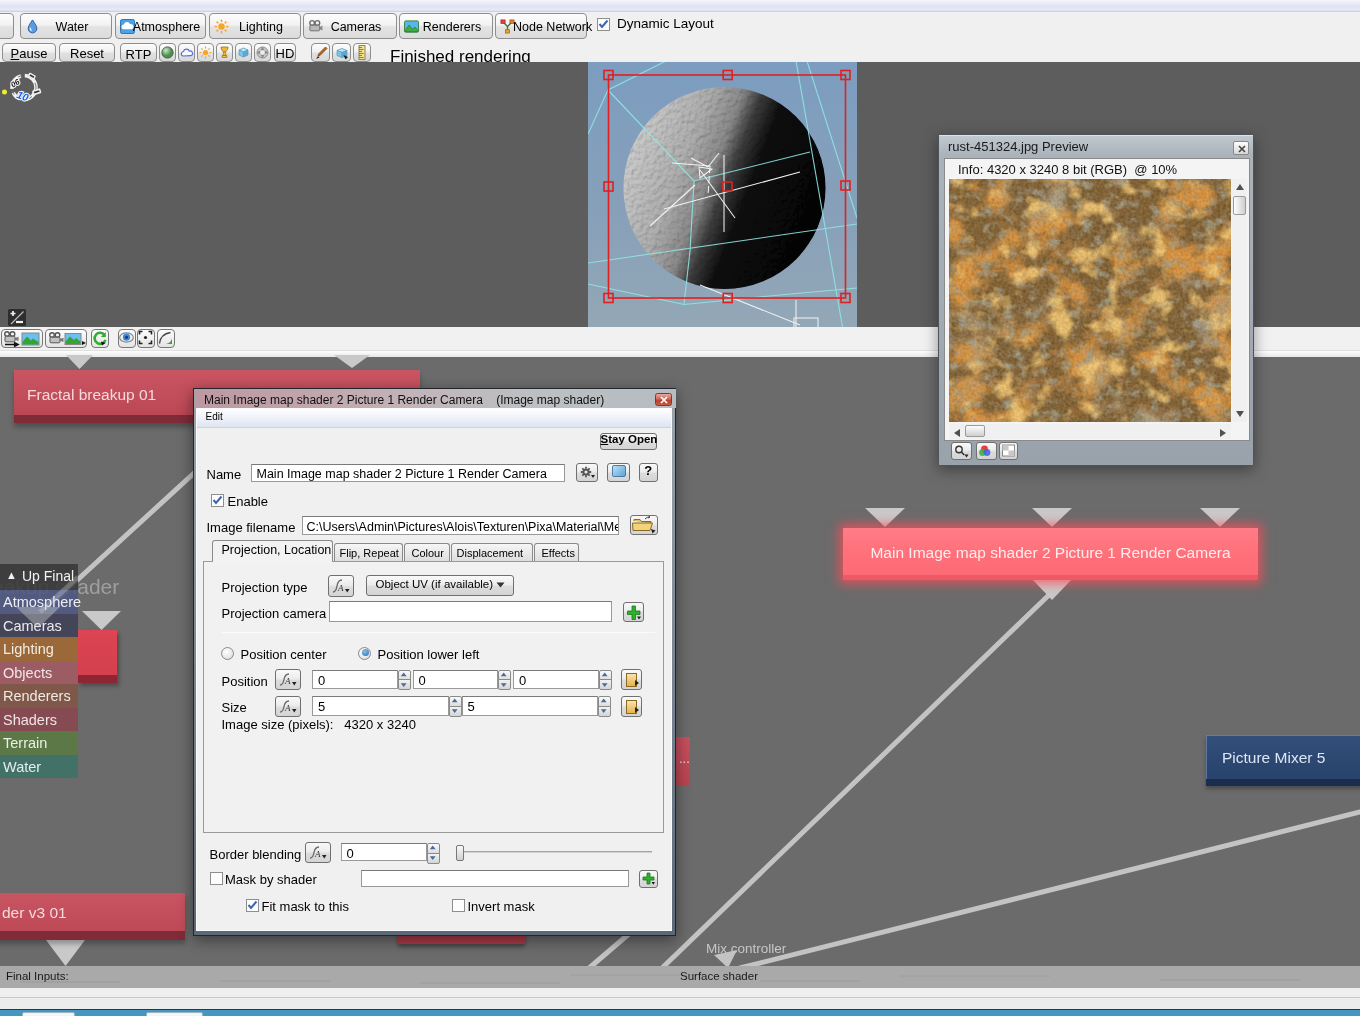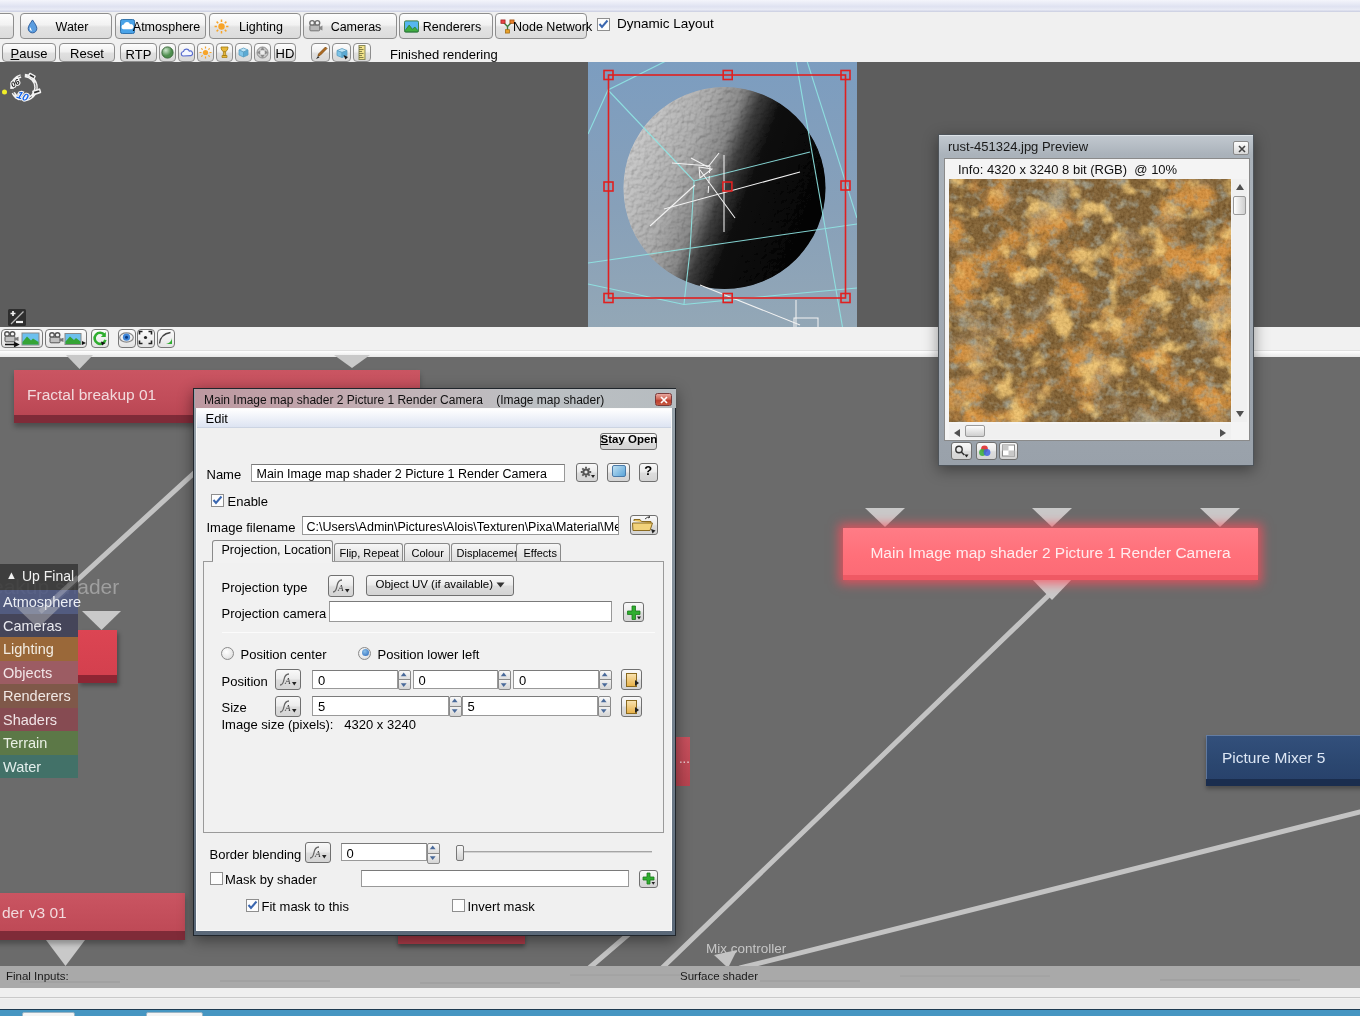--- a/index.html
+++ b/index.html
@@ -39,21 +39,21 @@
 #dlg { left:193px; top:388px; width:483px; height:548px;
   background:linear-gradient(180deg,#9aa5ad,#5a6878);
   border:1px solid #20262c; box-shadow:0 4px 14px rgba(0,0,0,0.45); }
 #dlgtitle { position:absolute; left:1px; top:0px; width:481px; height:19px;
   background:linear-gradient(90deg,#bd98a0 0%,#c1a4ab 22%,#c2b4b8 45%,#bcc0c3 70%,#b6bcc0 100%);
   font-size:12.5px; color:#101010; }
 #dlgcontent { position:absolute; left:1.5px; top:18.5px; width:476.5px; height:523px;
   background:#f0f0f0; border:1.5px solid #fbfbfb; }
 #dlgmenu { position:absolute; left:0; top:0; width:100%; height:19px;
   background:linear-gradient(180deg,#ffffff,#dde4f2); border-bottom:1px solid #ccd4e2;
-  font-size:13px; color:#000; }
+  font-size:10px; color:#000; }
 .lbl { position:absolute; font-size:13px; color:#000; white-space:nowrap; }
 .dtab { position:absolute; border:1px solid #8a8a8a; border-bottom:none; border-radius:3px 3px 0 0; font-size:11px; white-space:nowrap; background:linear-gradient(180deg,#f6f6f6,#dcdcdc); overflow:hidden; }
 .dtab span { position:absolute; left:5px; top:3px; }
 .field { position:absolute; background:#fff; border:1px solid #999;
   border-top-color:#7a7a7a; font-size:13px; color:#000; white-space:nowrap; overflow:hidden; }
 .pbtn { position:absolute; border:1px solid #707070; border-radius:3px;
   background:linear-gradient(180deg,#f9f9f9 0%,#ececec 45%,#dcdcdc 55%,#d4d4d4 100%); }
 .spin { position:absolute; width:12px; height:19.5px; }
 .spin::before { content:""; position:absolute; left:0; top:0; width:11px; height:9px;
   border:1px solid #8a8a8a; border-radius:2px 2px 0 0; background:linear-gradient(180deg,#fafafa,#dcdcdc); }
@@ -179,21 +179,21 @@
         <path d="M2 4.5 V9.5 L7 11.5 V6.5 Z" fill="#7ec4e8" stroke="#5a9ec2" stroke-width="0.8"></path>
         <path d="M12 4.5 V9.5 L7 11.5 V6.5 Z" fill="#5aaad4" stroke="#5a9ec2" stroke-width="0.8"></path>
         <path d="M8.5 9 L13 11 L10.5 13.5 Z" fill="#1a1a1a"></path>
       </svg></div>
   <div class="btn2" style="left:353px;width:18px;"><svg width="12" height="15" viewBox="0 0 12 15" style="margin-top:1px">
         <rect x="3" y="0.5" width="6" height="14" fill="#f2e28a" stroke="#8a8a5a"></rect>
         <g stroke="#6a6a3a" stroke-width="0.8">
           <path d="M3 2.5 H6 M3 4.5 H7.5 M3 6.5 H6 M3 8.5 H7.5 M3 10.5 H6 M3 12.5 H7.5"></path>
         </g>
       </svg></div>
-  <div class="abs" style="left:390px;top:35px;font-size:13px;">Finished rendering</div>
+  <div class="abs" style="left:390px;top:35px;font-size:17px;">Finished rendering</div>
 </div>
 <div id="viewport" class="abs">
   <svg class="abs" style="left:0px;top:8px;" width="44" height="38" viewBox="0 0 44 38">
     <circle cx="24" cy="17.5" r="12" fill="none" stroke="#f2f2f2" stroke-width="3.6" stroke-dasharray="19 4 9 4 17 4"></circle>
     <circle cx="24" cy="17.5" r="12" fill="none" stroke="#6a6a6a" stroke-width="0.9" stroke-dasharray="5 5"></circle>
     <rect x="28" y="3.5" width="7.5" height="4.6" rx="1" fill="#f2f2f2" transform="rotate(28 31 6)"></rect>
     <rect x="29.6" y="4.9" width="4.6" height="1.7" fill="#333" transform="rotate(28 31 6)"></rect>
     <rect x="32.5" y="19.5" width="8.5" height="5" rx="1" fill="#f2f2f2" transform="rotate(-18 36 22)"></rect>
     <rect x="34" y="21.2" width="5.5" height="1.8" fill="#333" transform="rotate(-18 36 22)"></rect>
     <text x="10.5" y="16.5" font-size="7.8" font-style="italic" fill="#1a1a1a" transform="rotate(-30 14 13)" style="paint-order:stroke;stroke:#f6f6f6;stroke-width:2.2px;font-weight:bold;font-family:Liberation Sans">06</text>
@@ -552,21 +552,21 @@
       </div>
     <div class="dtab" style="left:137px;top:134px;width:69px;height:19px;">
         <span>Flip, Repeat</span>
       </div>
     <div class="dtab" style="left:207px;top:134px;width:46px;height:19px;">
         <span style="left:7px;">Colour</span>
       </div>
     <div class="dtab" style="left:254px;top:134px;width:82px;height:19px;">
         <span>Displacement</span>
       </div>
-    <div class="dtab" style="left:319px;top:134px;width:45px;height:19px;text-decoration:underline;">
+    <div class="dtab" style="left:337px;top:134px;width:45px;height:19px;text-decoration:underline;">
         <span style="left:7px;">Effects</span>
       </div>
     <div class="abs" style="left:6px;top:152.5px;width:461px;height:272px;background:#f1f1f1;border:1px solid #9a9a9a;"></div>
     <div class="abs" style="left:16px;top:152.5px;width:119px;height:1.5px;background:#f2f2f2;"></div>
 
     <div class="lbl" style="left:25px;top:171px;">Projection type</div>
     <div class="pbtn" style="left:131px;top:166px;width:26px;height:22px;"><svg width="24" height="20" viewBox="0 0 24 20">
           <path d="M4 16 Q7 16 8 10 Q9 4 13 4" fill="none" stroke="#666" stroke-width="1.3"></path>
           <text x="9" y="15" font-size="9" font-style="italic" fill="#333" font-family="Liberation Serif">A</text>
           <path d="M16 13 l4.5 0 -2.2 3.5Z" fill="#222"></path>

